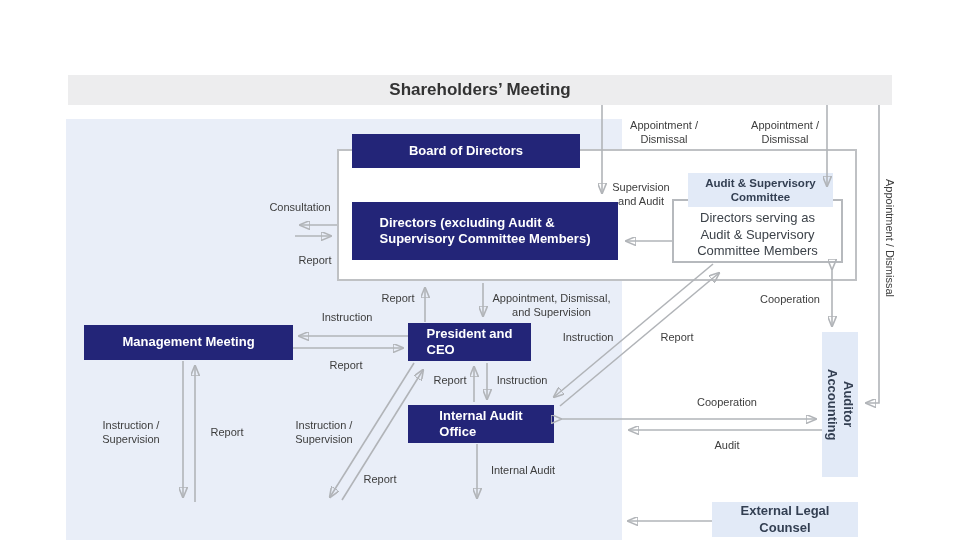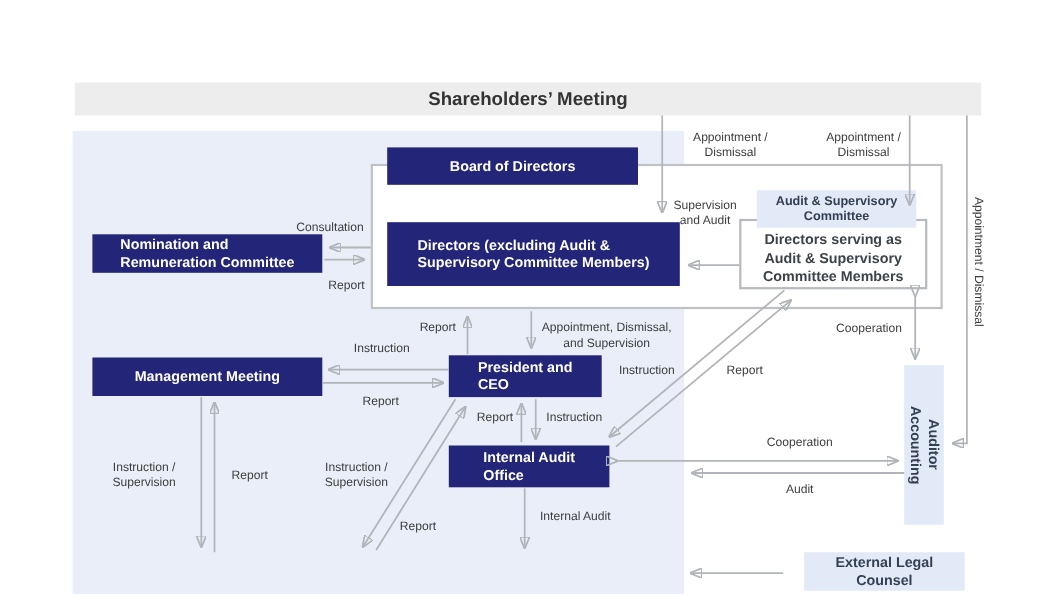--- a/index.html
+++ b/index.html
@@ -25,21 +25,21 @@
   }
   
   .lite{
     background:#e2eaf7;color:#333f52;font-weight:bold;
     display:flex;align-items:center;justify-content:center;text-align:center;
     line-height:1.25;white-space:pre-line;font-size:13px;
   }
   .lite.small{font-size:11.5px;}
   
   .inner{
-    background:#ffffff;border:2px solid #b6b9bd;color:#3c4249;font-weight:bold;
+    background:#ffffff;border:2px solid #b6b9bd;color:#3c4249;font-weight:normal;
     display:flex;align-items:center;justify-content:center;text-align:center;
     line-height:1.3;font-size:13px;white-space:pre-line;
   }
   
   .lbl{
     position:absolute;font-size:11px;color:#3d3d3d;text-align:center;
     line-height:1.25;white-space:pre-line;
   }
   .vert-rl{writing-mode:vertical-rl;}
   .vert-lr{writing-mode:vertical-lr;}
@@ -61,31 +61,29 @@
 
   <div class="abs inner" style="left:672px;top:159px;width:171px;height:64px;padding-top:8px;">Directors serving as
 Audit &amp; Supervisory
 Committee Members</div>
   <div class="abs lite small" style="left:688px;top:133px;width:145px;height:34px;">Audit &amp; Supervisory
 Committee</div>
 
   <div class="abs navy" style="left:352px;top:94px;width:228px;height:34px;">Board of Directors</div>
   <div class="abs navy" style="left:352px;top:162px;width:266px;height:58px;">Directors (excluding Audit &amp;
 Supervisory Committee Members)</div>
-  <div class="abs navy" style="left:84px;top:173px;width:209px;height:35px;">Nomination and
-Remuneration Committee</div>
   <div class="abs navy" style="left:84px;top:285px;width:209px;height:35px;">Management Meeting</div>
-  <div class="abs navy" style="left:408px;top:283px;width:139px;height:38px;">President and
+  <div class="abs navy" style="left:408px;top:283px;width:123px;height:38px;">President and
 CEO</div>
   <div class="abs navy" style="left:408px;top:365px;width:146px;height:38px;">Internal Audit
 Office</div>
 
   <div class="abs lite vert-lr" style="left:822px;top:292px;width:36px;height:145px;">Accounting
 Auditor</div>
-  <div class="abs lite" style="left:731px;top:462px;width:146px;height:35px;">External Legal
+  <div class="abs lite" style="left:712px;top:462px;width:146px;height:35px;">External Legal
 Counsel</div>
 
   <svg class="arrows" width="960" height="540" viewBox="0 0 960 540">
     <defs>
       <marker id="ah" markerUnits="userSpaceOnUse" markerWidth="11" markerHeight="9" refX="10" refY="4.5" orient="auto">
         <path d="M0,0 L11,4.5 L0,9 Z" fill="#b1b4b8" stroke="none"></path>
       </marker>
     </defs>
     <path d="M602,65 L602,153" marker-end="url(#ah)"></path>
     <path d="M827,65 L827,146" marker-end="url(#ah)"></path>

